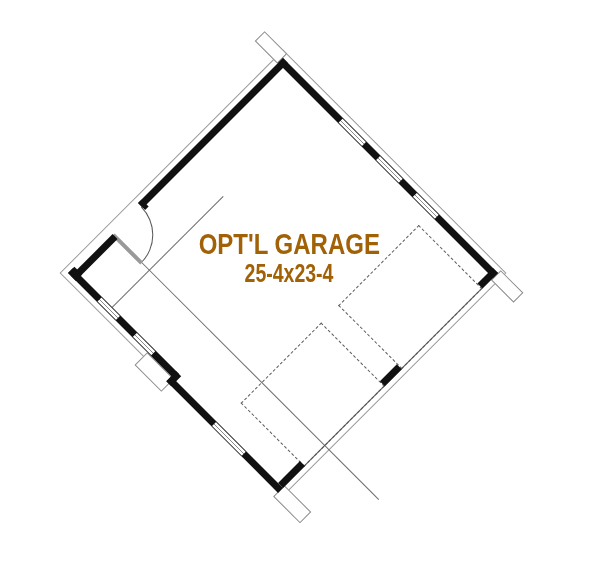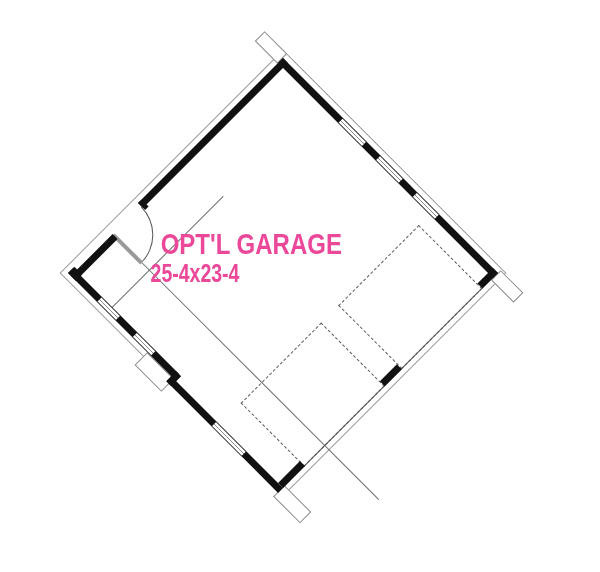--- a/index.html
+++ b/index.html
@@ -13,21 +13,21 @@
   .stub{background:#111;}
   .pier{background:#fff;border:1px solid #8a8a8a;}
   .outline{border:1px solid #9a9a9a;background:transparent;}
   .thinline{background:#6f6f6f;}
   .window{background:linear-gradient(to bottom,#666 0 1px,#fff 1px 3px,#8a8a8a 3px 4px,#fff 4px 6px,#666 6px 7px);height:7px;}
   .dashedbox{border:1.3px dashed #5c5c5c;background:transparent;}
   .arc{width:40px;height:40px;border-top:1.4px solid #555;border-right:1.4px solid #555;
        border-radius:0 100% 0 0;background:transparent;}
   .leaf{background:#999;}
   
-  #label-block{position:absolute;left:138px;top:228px;width:284px;text-align:left;color:#ec4899;}
+  #label-block{position:absolute;left:147px;top:228px;width:284px;text-align:center;color:#a16207;}
   #room-title{font-weight:bold;font-size:30px;line-height:32px;letter-spacing:0px;
               display:inline-block;transform:scaleX(0.80);white-space:nowrap;}
   #room-dims{font-weight:bold;font-size:25px;line-height:26px;display:inline-block;
              transform:scaleX(0.78);white-space:nowrap;}
 </style>
 </head>
 <body>
 
 <div id="canvas">
 

